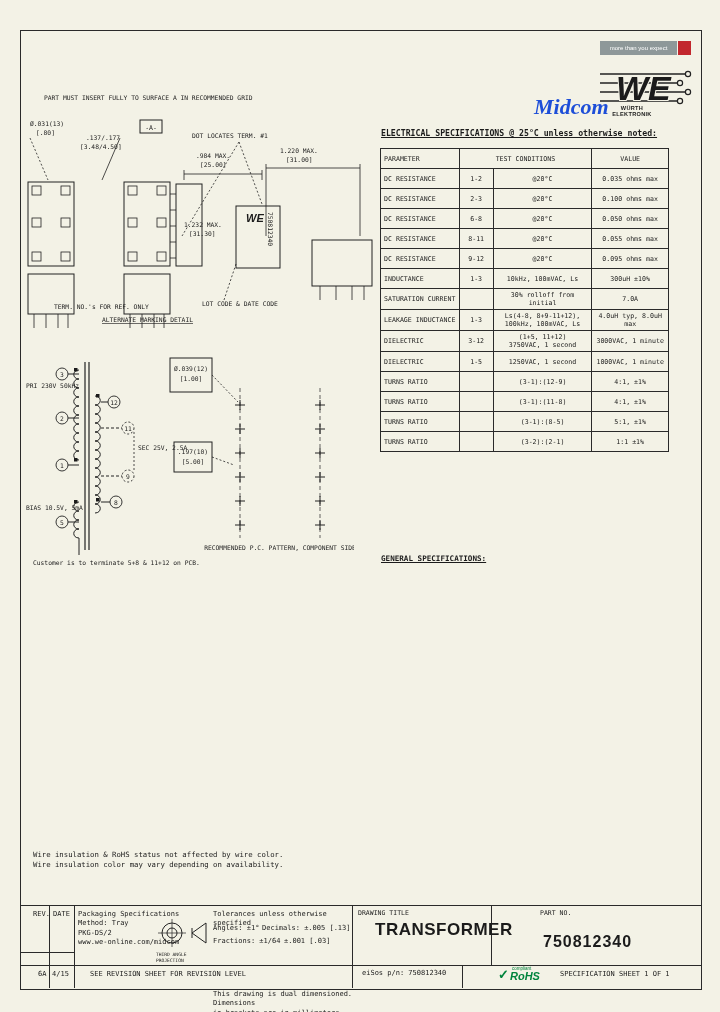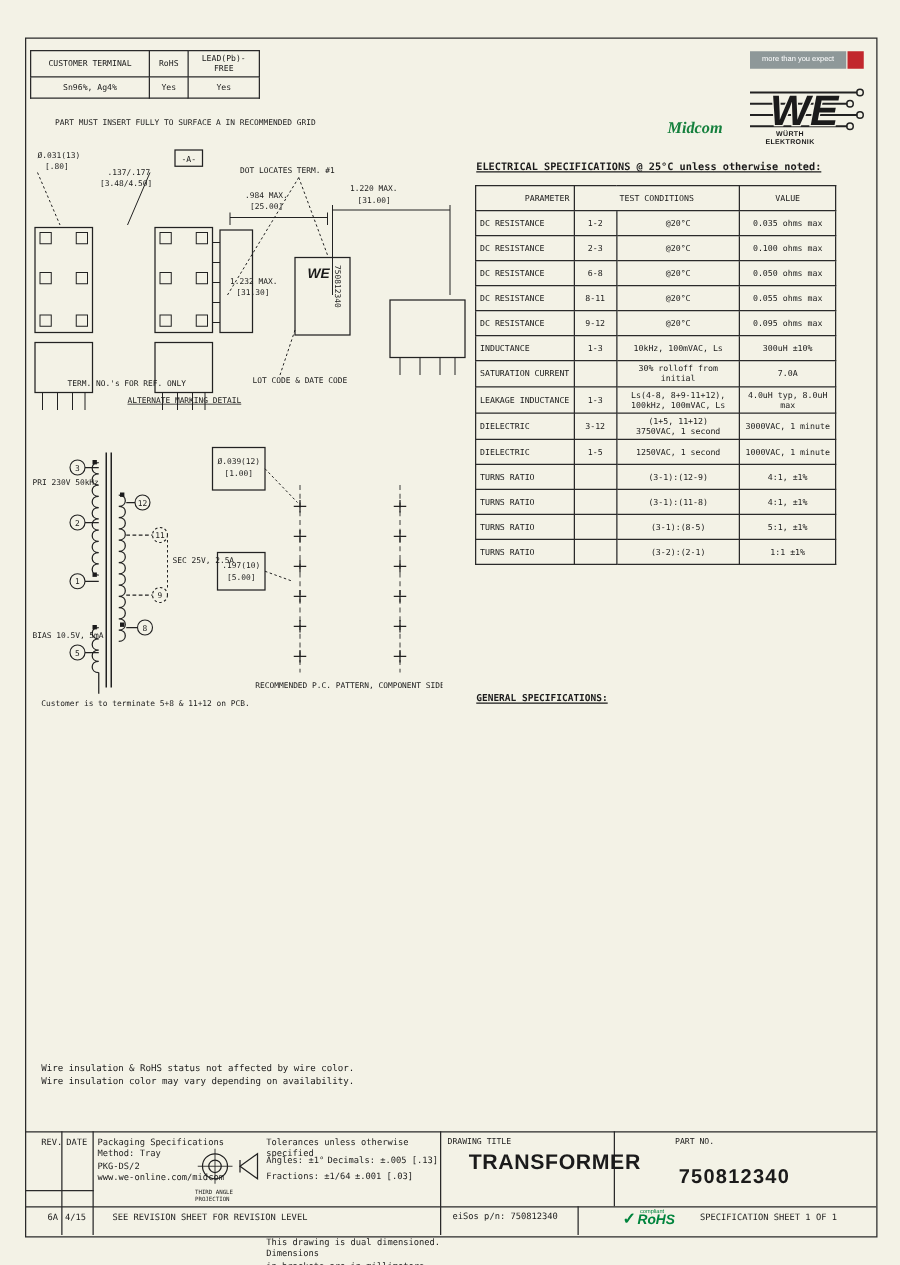--- a/index.html
+++ b/index.html
@@ -13,62 +13,48 @@
   .u{text-decoration:underline}
   
   table{border-collapse:collapse}
   .termtable{position:absolute;left:24px;top:40px}
   .termtable td{border:1px solid #2a2a2a;font-size:6.5px;font-family:inherit;
                 padding:2px 4px;text-align:center;height:12px}
   
   .spectable{position:absolute;left:380px;top:148px;width:289px}
   .spectable td,.spectable th{border:1px solid #2a2a2a;font-size:6.6px;font-weight:normal;
                 padding:2px 3px;height:15px;white-space:pre-line;font-family:inherit}
-  .spectable th{text-align:right}
+  .spectable th{text-align:left}
   .spectable th.tc{text-align:center}
   .spectable td:nth-child(1){width:76px;text-align:left}
   .spectable td:nth-child(2){width:30px;text-align:center}
   .spectable td:nth-child(3){width:100px;text-align:center}
   .spectable td:nth-child(4){width:75px;text-align:center}
   
   .tagbar{position:absolute;left:600px;top:41px;width:77px;height:14px;background:#8e9899;
           color:#fff;font-size:6px;font-family:"Liberation Sans",sans-serif;
           text-align:center;line-height:14px}
   .tagred{position:absolute;left:678px;top:41px;width:13px;height:14px;background:#c2272d}
-  .midcom{position:absolute;left:534px;top:94px;font-size:13px;font-weight:bold;
-          font-style:italic;color:#15803d;font-family:"Liberation Serif",serif}
+  .midcom{position:absolute;left:534px;top:94px;font-size:22px;font-weight:bold;
+          font-style:italic;color:#1d4ed8;font-family:"Liberation Serif",serif}
   .wewordmark{position:absolute;left:601px;top:105px;width:62px;text-align:center;font-size:5.6px;
           font-weight:bold;font-family:"Liberation Sans",sans-serif;letter-spacing:.3px}
   .welogo-we{font-family:"Liberation Sans",sans-serif;font-weight:bold;font-style:italic}
   
   .big{font-family:"Liberation Sans",sans-serif;font-weight:bold}
   .rohs-green{color:#00843d}
   line,path,rect.lw,circle.lw,polyline.lw{stroke:#222;fill:none}
   svg text{fill:#1b1b1b}
 </style>
 </head>
 <body>
 
 <div class="sheet">
   <div class="frame"></div>
 
-  <table class="termtable">
-    <tbody>
-        <tr>
-      <td style="width:86px">CUSTOMER TERMINAL</td>
-      <td style="width:22px">RoHS</td>
-      <td style="width:48px">LEAD(Pb)-FREE</td>
-    </tr>
-    <tr>
-      <td>Sn96%, Ag4%</td>
-      <td>Yes</td>
-      <td>Yes</td>
-    </tr>
-  </tbody>
-    </table>
 
   <div class="tagbar">more than you expect</div>
   <div class="tagred"></div>
   <div class="midcom">Midcom</div>
   <svg class="abs" style="left:598px;top:64px" width="95" height="44">
     <line x1="2" y1="10" x2="88" y2="10" stroke-width="1.5"></line>
     <line x1="2" y1="19" x2="80" y2="19" stroke-width="1.5"></line>
     <line x1="2" y1="28" x2="88" y2="28" stroke-width="1.5"></line>
     <line x1="2" y1="37" x2="80" y2="37" stroke-width="1.5"></line>
     <circle class="lw" cx="90" cy="10" r="2.6" stroke-width="1.2"></circle>

